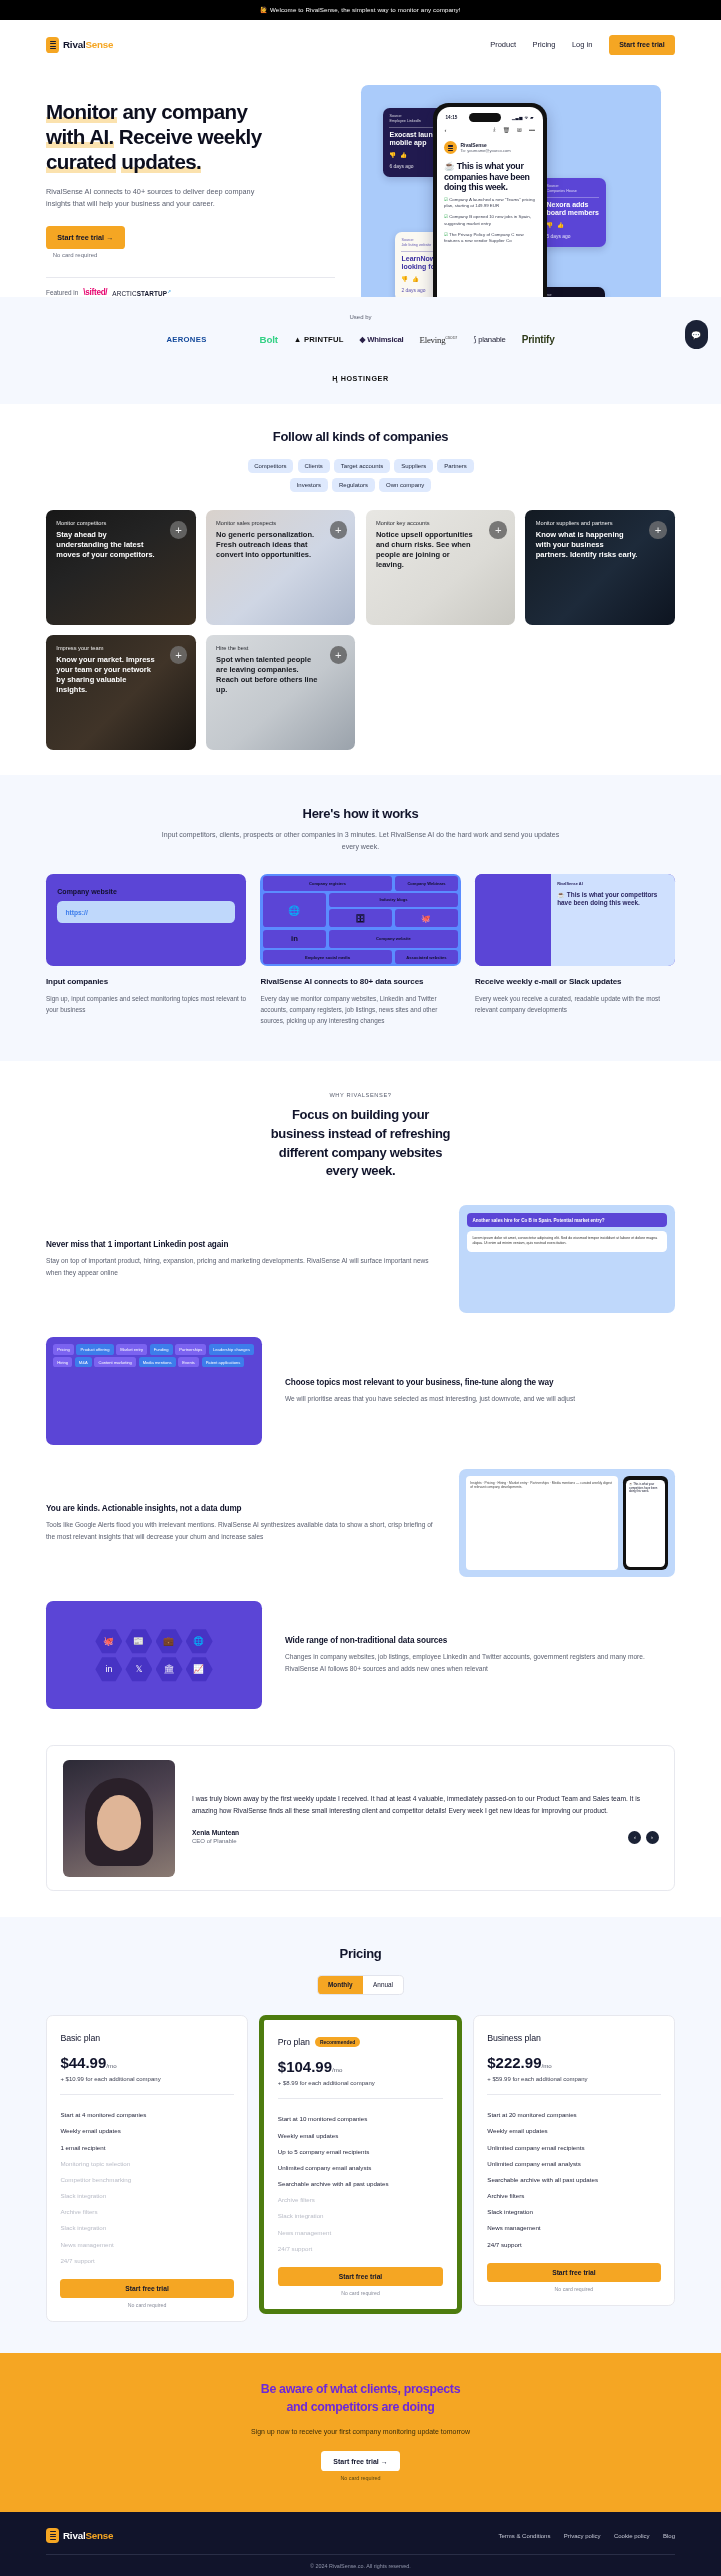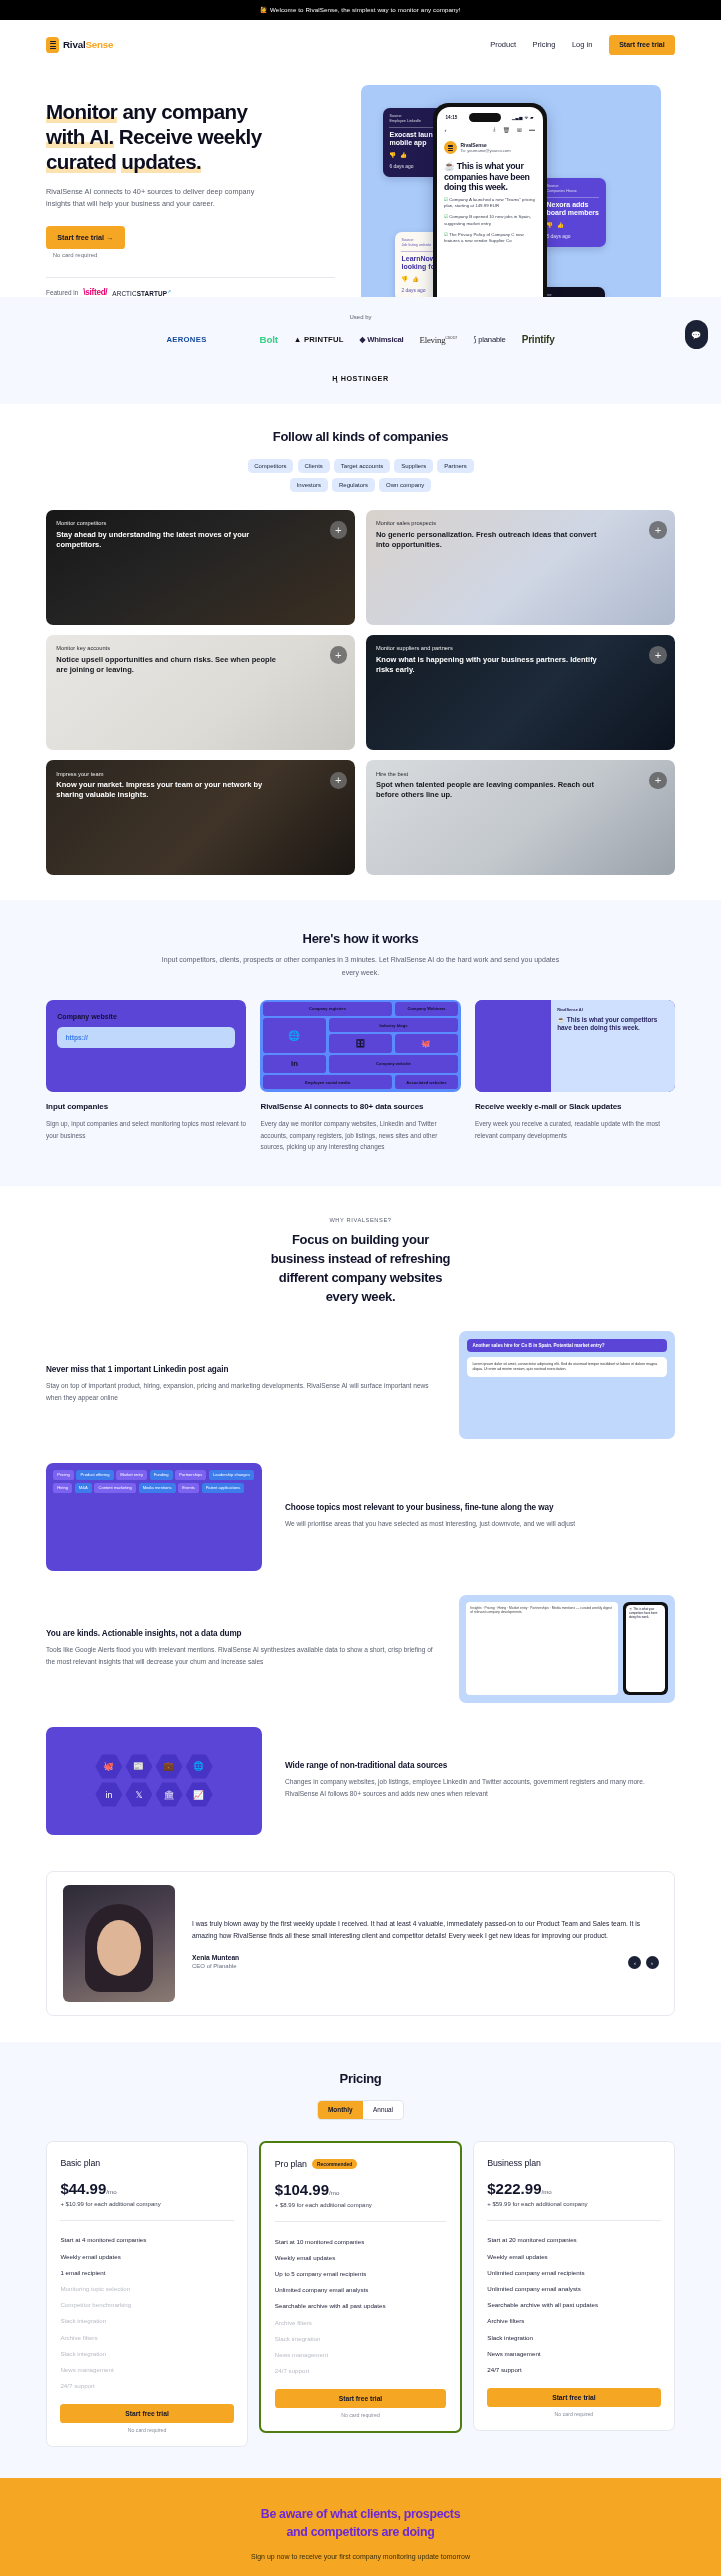--- a/index.html
+++ b/index.html
@@ -144,21 +144,21 @@
 
   .section { padding: 25px 46px; }
   h2.sec-title { text-align: center; font-size: 13px; font-weight: 800; letter-spacing: -0.3px; }
   .sec-sub { text-align: center; font-size: 7px; color: #5b6070; max-width: 407px; margin: 8.2px auto 0; line-height: 1.75; }
   .pills { display: flex; flex-wrap: wrap; justify-content: center; gap: 4.6px; max-width: 242px; margin: 15.5px auto 0; }
   .pill {
     background: #DEE9FD; color: #1b2236; border-radius: 4.6px;
     font-size: 6px; padding: 4.1px 6.7px; cursor: pointer;
   }
 
-  .cardgrid { display: grid; grid-template-columns: repeat(2, 1fr); gap: 10.3px; margin-top: 17.5px; }
+  .cardgrid { display: grid; grid-template-columns: repeat(4, 1fr); gap: 10.3px; margin-top: 17.5px; }
   .imgcard {
     height: 115px; border-radius: 7.2px; position: relative; overflow: hidden;
     padding: 10.3px 10.3px; color: #fff;
   }
   .imgcard .kicker { font-size: 5.7px; opacity: .92; margin-bottom: 3.6px; }
   .imgcard .head { font-size: 7.5px; font-weight: 700; line-height: 1.35; max-width: 79%; }
   .imgcard .plus {
     position: absolute; right: 8.2px; top: 11.3px;
     width: 17.5px; height: 17.5px; border-radius: 50%;
     background: rgba(120,120,120,.72); color: #f2f2f2;
@@ -243,21 +243,21 @@
   .tnav div { width: 13px; height: 13px; border-radius: 50%; background: #1b2236; color: #fff;
     display: flex; align-items: center; justify-content: center; font-size: 5.7px; cursor: pointer; }
 
   .pricing { background: #F5F8FE; padding: 29px 46px 31px; }
   .toggle { display: flex; justify-content: center; margin-top: 13.4px; }
   .toggle-in { display: flex; border: 0.5px solid #e2e4ec; border-radius: 4.6px; overflow: hidden; background: #fff; }
   .toggle-in div { padding: 5.7px 10.3px; font-size: 6.4px; cursor: pointer; }
   .toggle-in div.on { background: #F5A623; font-weight: 600; color: #11142b; }
   .plans { display: grid; grid-template-columns: repeat(3,1fr); gap: 11.3px; margin-top: 20.6px; align-items: start; }
   .plan { background: #fff; border: 0.5px solid #e7e8ee; border-radius: 6.7px; padding: 16.5px 13.4px 13.4px; }
-  .plan.hi { border: 2px solid #4d7c0f; }
+  .plan.hi { border: 5px solid #4d7c0f; }
   .plan-name-row { display: flex; align-items: center; gap: 5.7px; }
   .plan-name { font-size: 8.8px; font-weight: 500; letter-spacing: -0.1px; }
   .rec { background: #F5A623; color: #11142b; font-size: 4.9px; font-weight: 600; padding: 2.6px 4.6px; border-radius: 6.2px; }
   .price { font-size: 15px; font-weight: 800; margin-top: 11.3px; letter-spacing: -0.5px; }
   .price span { font-size: 6.2px; font-weight: 400; color: #5b6070; letter-spacing: 0; }
   .addl { font-size: 6px; color: #3a3d4f; margin-top: 4.6px; }
   .plan hr { border: none; border-top: 0.5px solid #e7e8ee; margin: 12.4px 0 11.3px; }
   .plan li { list-style: none; font-size: 6.2px; color: #22243a; padding: 4.6px 0; }
   .plan li.dim { color: #b9bcc7; }
   .plan-btn { width: 100%; margin-top: 10.3px; background: #F5A623; border: none; border-radius: 3.6px;

